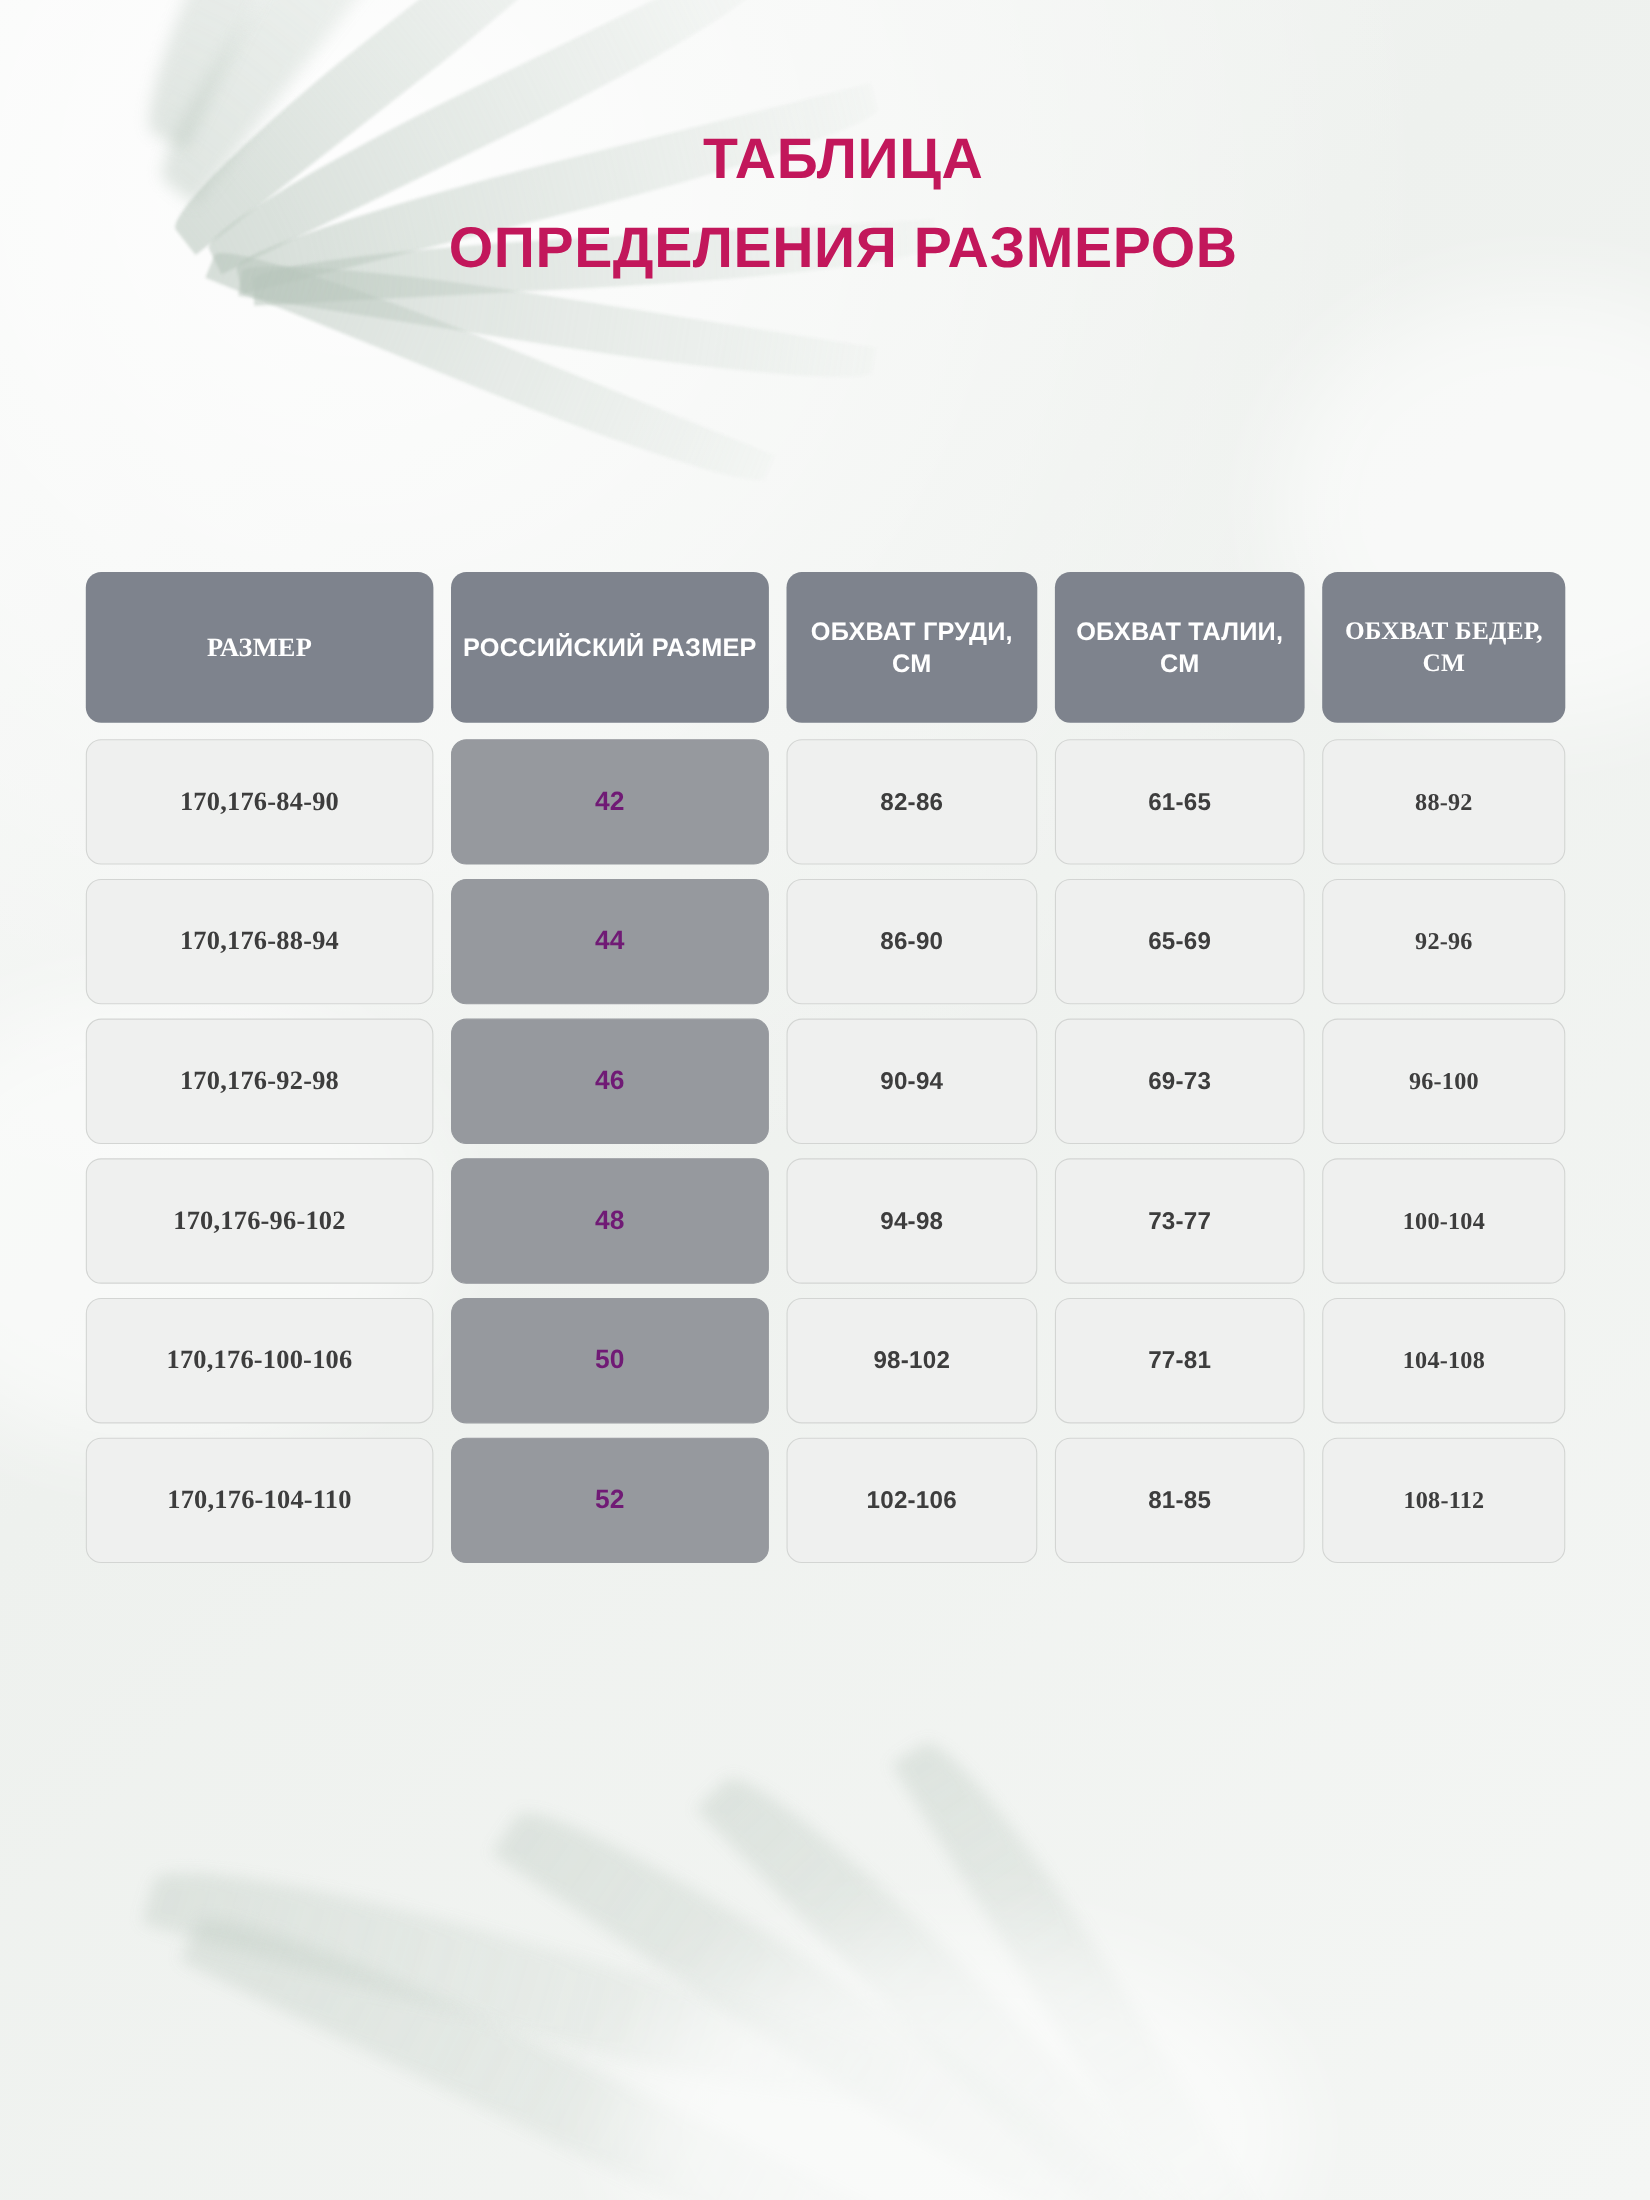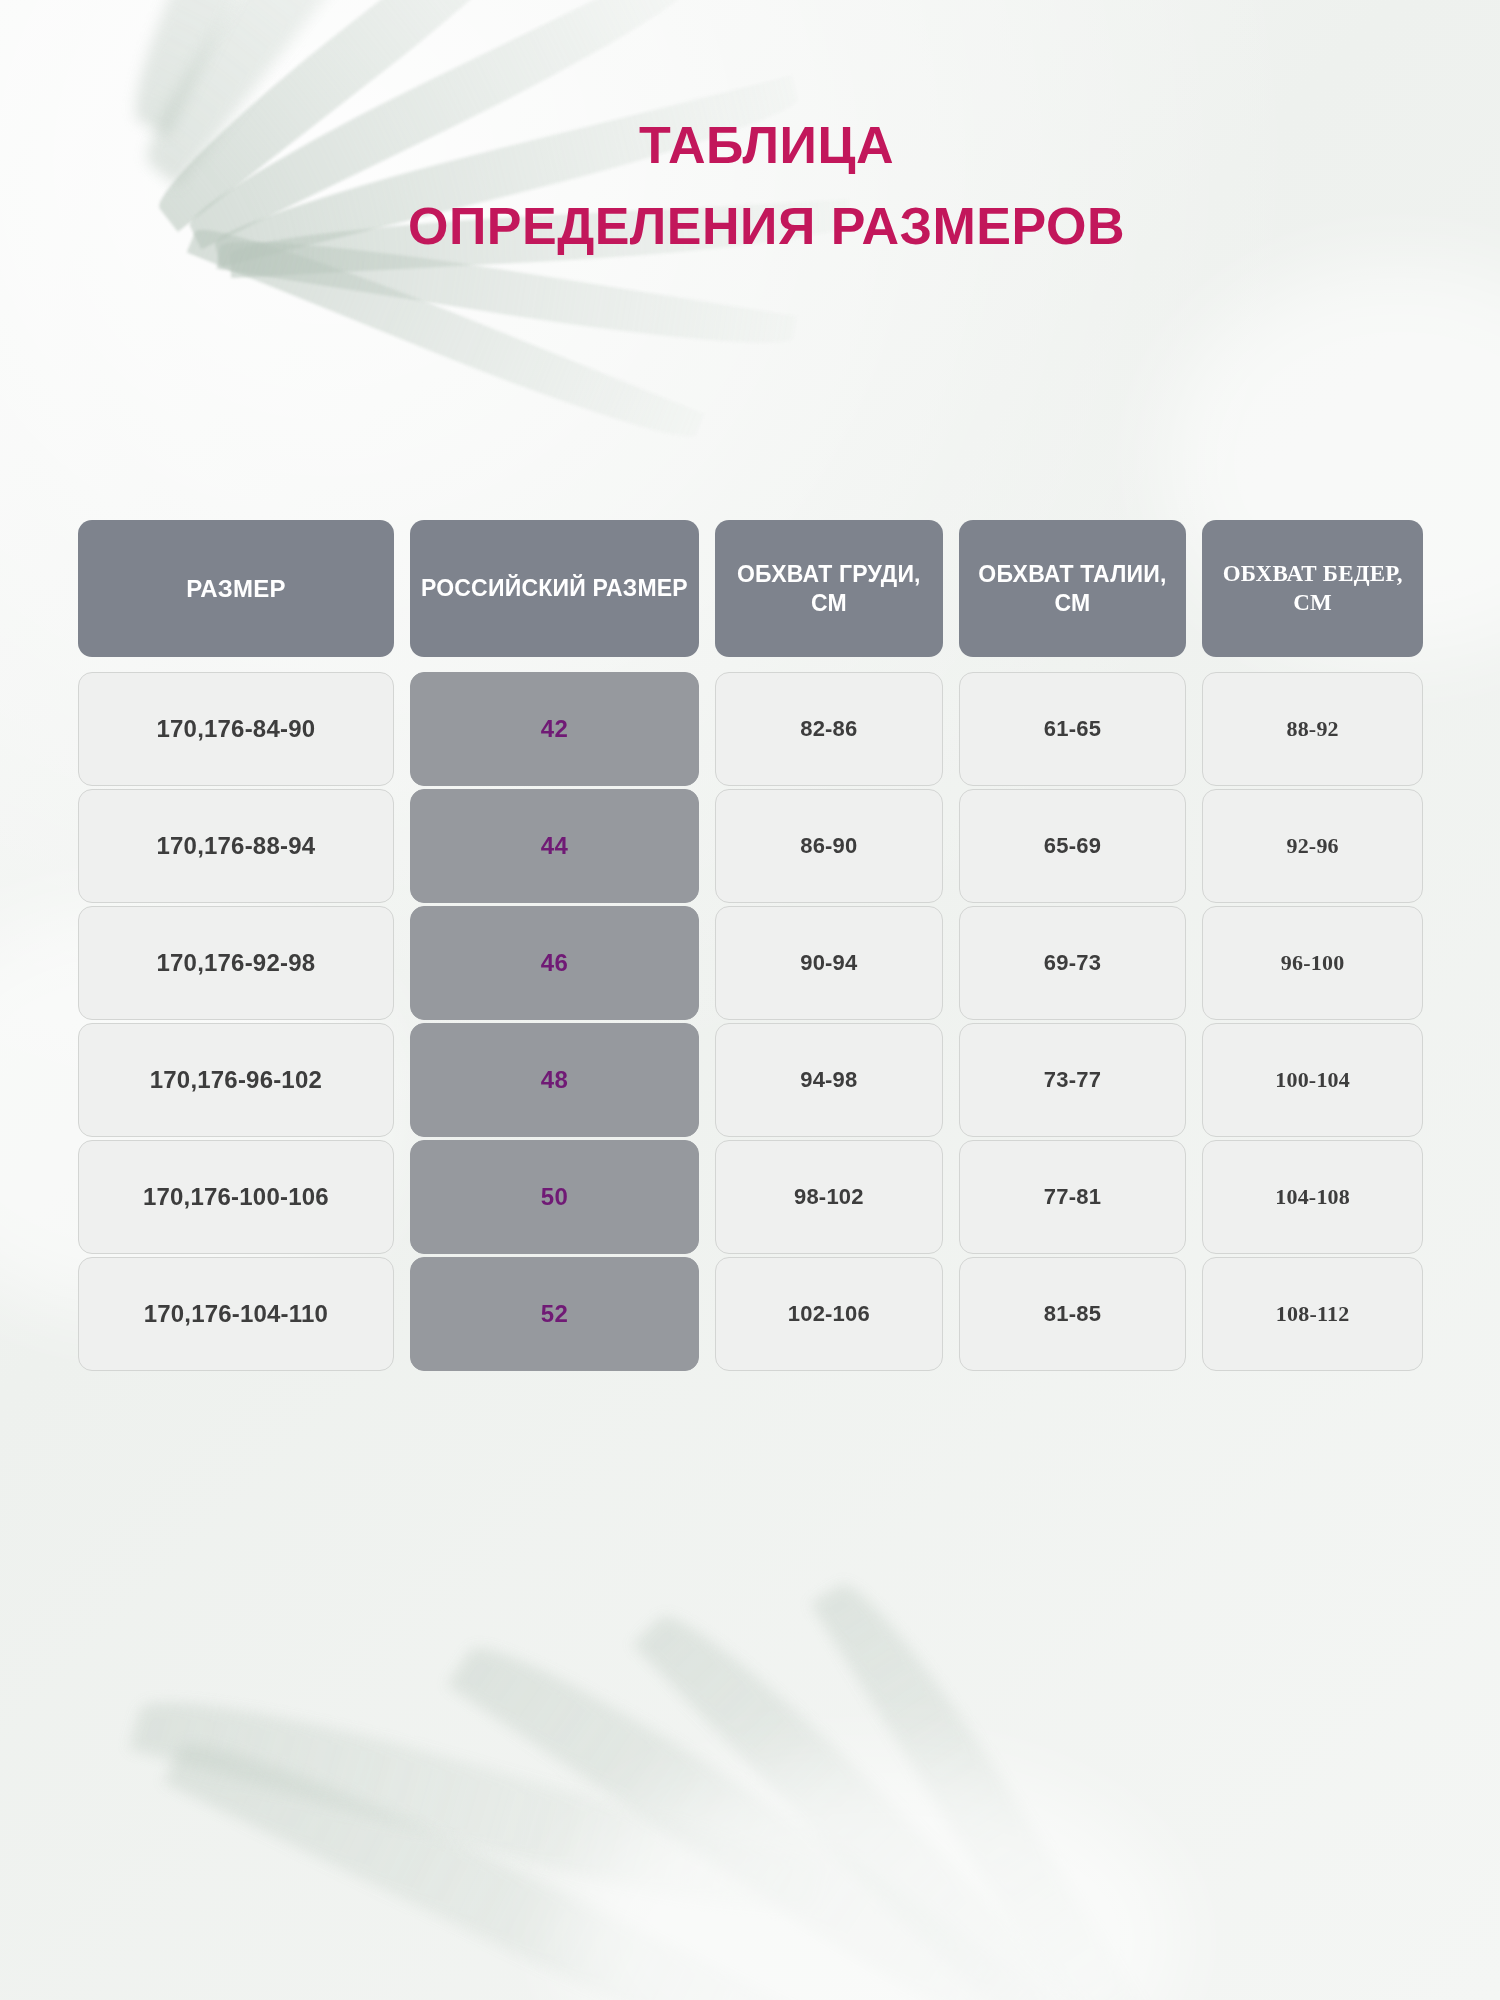--- a/index.html
+++ b/index.html
@@ -95,37 +95,37 @@
     align-items: center;
     justify-content: center;
     text-align: center;
     padding: 6px 8px;
     font-size: 22px;
     font-weight: bold;
     color: #3d3d3d;
     letter-spacing: 0.2px;
   }
   
-  .c0 { width: 322px; }
+  .c0 { width: 322px; font-family: Liberation Serif, serif; }
   .c1 { width: 295px; }
   .c2 { width: 232px; }
   .c3 { width: 232px; }
   .c4 { width: 225px; font-family: Liberation Serif, serif; }
 
   .header .cell {
     background: #7e838d;
     color: #ffffff;
     height: 137px;
     font-size: 23px;
     line-height: 1.25;
     text-transform: uppercase;
   }
   .header .c0 { font-size: 24px; }
 
-  .body-row { margin-bottom: 3px; }
+  .body-row { margin-bottom: 13px; }
   .body-row .cell {
     height: 114px;
     background: #eff0ef;
     border: 1px solid #d3d5d3;
   }
   .body-row .cell.highlight {
     background: #96999e;
     color: #701a75;
     border: 1px solid #96999e;
     font-size: 24px;

